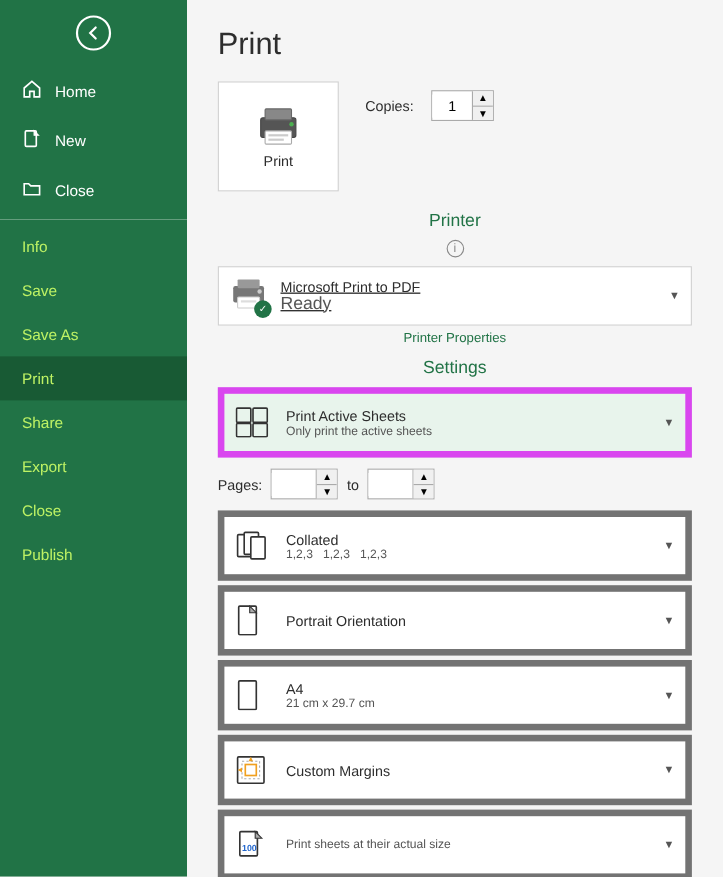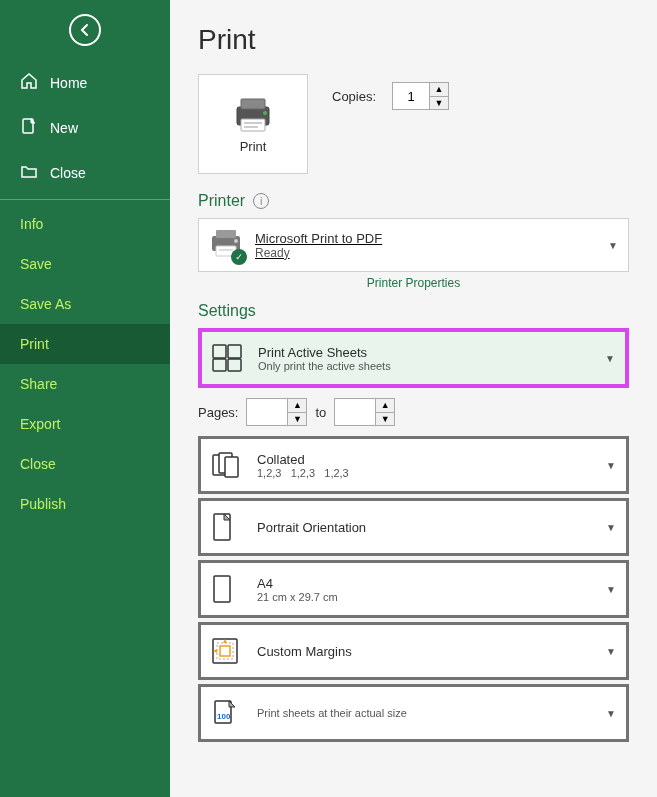--- a/index.html
+++ b/index.html
@@ -155,20 +155,21 @@
 
     
     .section-title {
       font-size: 16px;
       color: #217346;
       font-weight: 400;
       margin-bottom: 8px;
       display: flex;
       align-items: center;
       gap: 8px;
+      flex-direction: column;
     }
     .info-icon {
       width: 16px;
       height: 16px;
       border-radius: 50%;
       border: 1px solid #888;
       display: flex;
       align-items: center;
       justify-content: center;
       font-size: 11px;
@@ -208,50 +209,50 @@
     }
     .printer-info {
       flex: 1;
       text-decoration: underline;
     }
     .printer-name {
       font-size: 13px;
       color: #2d2d2d;
     }
     .printer-status {
-      font-size: 12px;
+      font-size: 16px;
       color: #555;
     }
     .dropdown-arrow {
       font-size: 10px;
       color: #555;
     }
     .printer-properties-link {
       text-align: center;
       color: #217346;
       font-size: 12px;
       cursor: pointer;
       margin-top: 4px;
       margin-bottom: 12px;
     }
 
     
     .settings-dropdown {
       background: #e8f4ec;
-      border: 4px solid #d946ef;
+      border: 6px solid #d946ef;
       display: flex;
       align-items: center;
       padding: 8px 10px;
       cursor: pointer;
       gap: 10px;
       margin-bottom: 0;
     }
     .settings-dropdown-white {
       background: white;
-      border: 3px solid #737373;
+      border: 6px solid #737373;
       display: flex;
       align-items: center;
       padding: 8px 10px;
       cursor: pointer;
       gap: 10px;
       margin-top: 4px;
     }
     .setting-icon {
       width: 36px;
       height: 36px;

